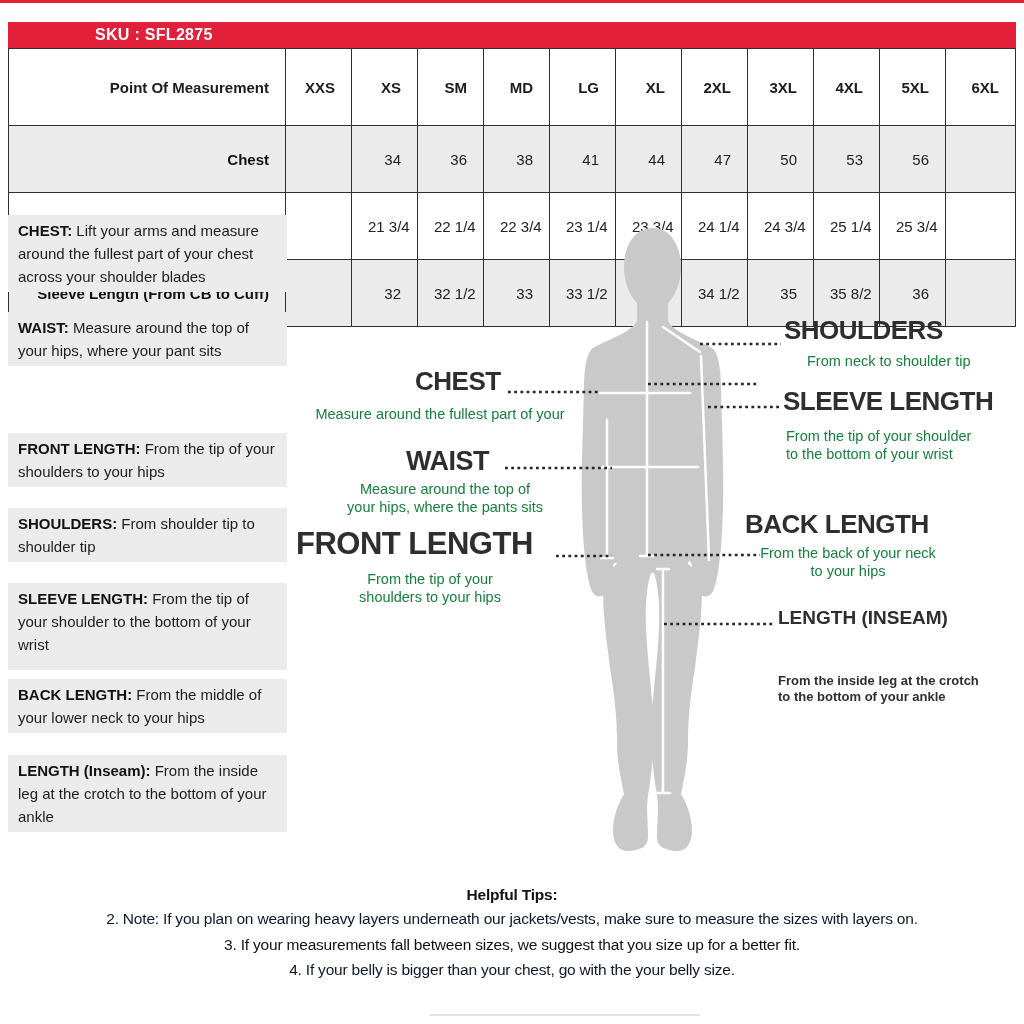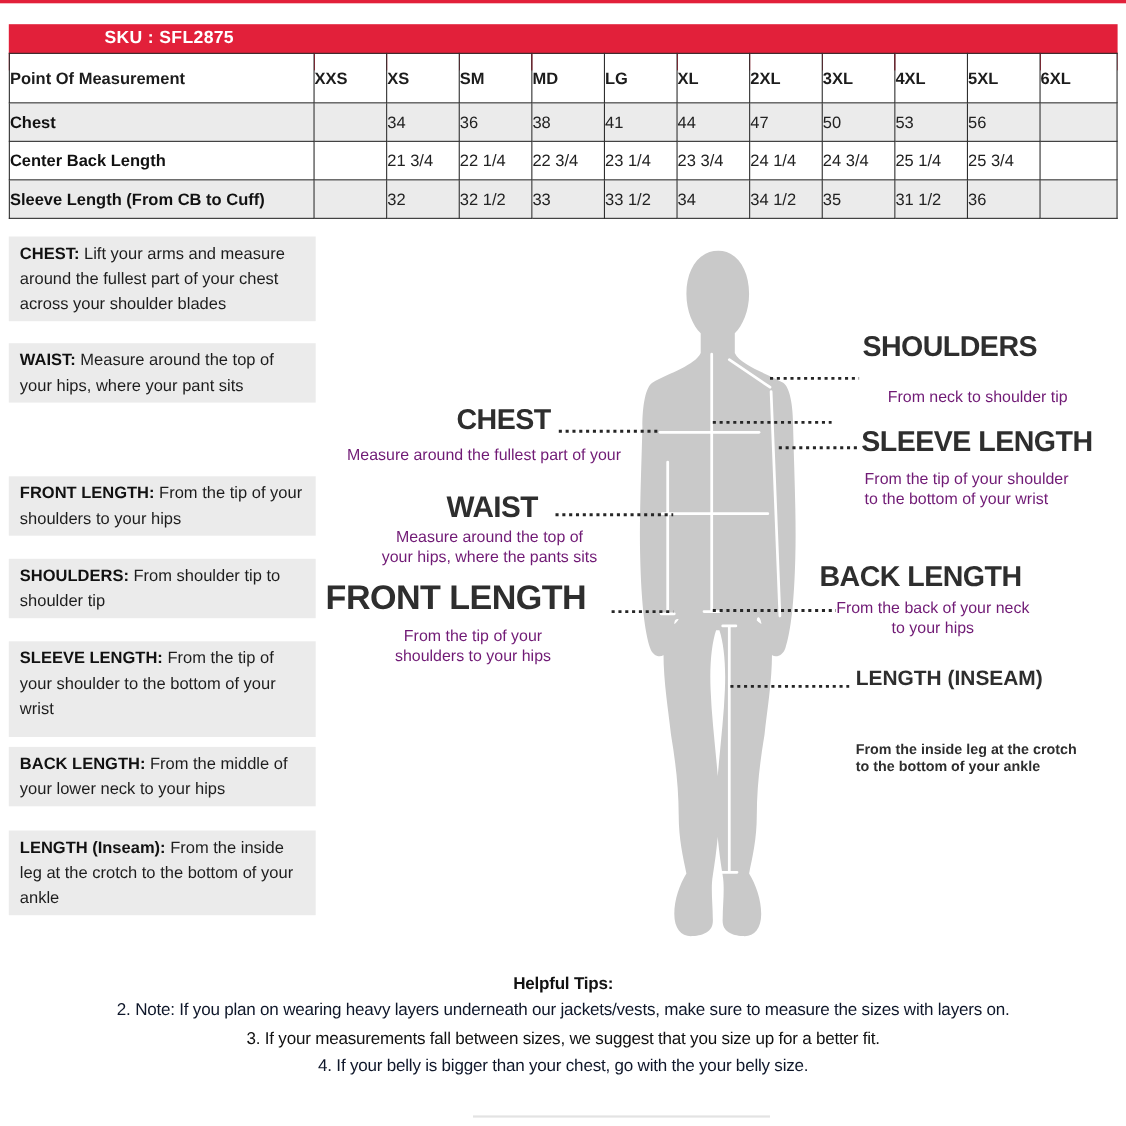--- a/index.html
+++ b/index.html
@@ -10,47 +10,47 @@
   .top-strip{position:absolute;top:0;left:0;width:1024px;height:3px;background:#e2203a;}
 
   
   .sku-bar{position:absolute;top:22px;left:8px;width:1008px;height:42px;background:#e2203a;
            color:#fff;font-weight:bold;font-size:16px;line-height:26px;box-sizing:border-box;
            padding-left:87px;letter-spacing:.3px;}
 
   
   #size-table{position:absolute;top:48px;left:8px;width:1008px;border-collapse:collapse;
               table-layout:fixed;font-size:15px;}
-  #size-table th,#size-table td{border:1px solid #2f2f2f;text-align:left;vertical-align:middle;
-              padding:0;overflow:hidden;white-space:nowrap;}
+  #size-table th,#size-table td{border:1px solid #2f2f2f;text-align:right;vertical-align:middle;
+              padding:16px;overflow:hidden;white-space:nowrap;}
   #size-table th{height:44px;font-weight:bold;background:#fff;}
   #size-table td{height:34px;font-weight:normal;color:#222;}
   #size-table td.rowlabel{font-weight:bold;color:#111;}
   #size-table tr.shade td{background:#ebebeb;}
 
   
   .def{position:absolute;left:8px;width:279px;background:#ebebeb;box-sizing:border-box;
        padding:4px 10px;font-size:15px;line-height:23px;color:#1d1d1d;}
   .def b{color:#111;}
   .def-0{top:215px;} .def-1{top:312px;} .def-2{top:433px;} .def-3{top:508px;}
   .def-4{top:583px;padding-bottom:14px;} .def-5{top:679px;} .def-6{top:755px;}
 
   
   .dlabel{position:absolute;font-weight:bold;font-size:26px;line-height:1;color:#2e2e2e;
           white-space:nowrap;letter-spacing:-.5px;}
   #lbl-chest{left:415px;top:368px;}
   #lbl-waist{left:406px;top:448px;font-size:27px;}
   #lbl-front{left:296px;top:528px;font-size:31px;}
-  #lbl-shoulders{left:784px;top:302px;}
+  #lbl-shoulders{left:784px;top:317px;}
   #lbl-sleeve{left:783px;top:388px;}
   #lbl-back{left:745px;top:511px;}
   #lbl-inseam{left:778px;top:608px;font-size:19px;letter-spacing:0;}
 
   
-  .dsub{position:absolute;font-size:14.5px;line-height:17.5px;color:#701a75;}
+  .dsub{position:absolute;font-size:14.5px;line-height:17.5px;color:#15803d;}
   .dsub.centered{text-align:center;}
   #sub-chest{left:314px;top:406px;width:252px;}
   #sub-waist{left:330px;top:481px;width:230px;}
   #sub-front{left:315px;top:571px;width:230px;}
   #sub-shoulders{left:807px;top:353px;}
   #sub-sleeve{left:786px;top:428px;}
   #sub-back{left:748px;top:545px;width:200px;}
   #sub-inseam{left:778px;top:631px;font-size:13px;line-height:15.5px;font-weight:bold;color:#2e2e2e;margin-top:42px;}
 
   
@@ -139,21 +139,21 @@
         <tr class="shade">
           <td class="rowlabel">Sleeve Length (From CB to Cuff)</td>
           <td></td>
           <td>32</td>
           <td>32 1/2</td>
           <td>33</td>
           <td>33 1/2</td>
           <td>34</td>
           <td>34 1/2</td>
           <td>35</td>
-          <td>31 1/2</td>
+          <td>35 8/2</td>
           <td>36</td>
           <td></td>
         </tr>
       </tbody>
     </table>
 
   <div id="defs">
       <div class="def def-0"><b>CHEST:</b><span> Lift your arms  and measure around the fullest part of your chest across your shoulder blades</span></div>
       <div class="def def-1"><b>WAIST:</b><span> Measure around the top of your hips, where your pant sits</span></div>
       <div class="def def-2"><b>FRONT LENGTH:</b><span> From the tip of your shoulders to your hips</span></div>

